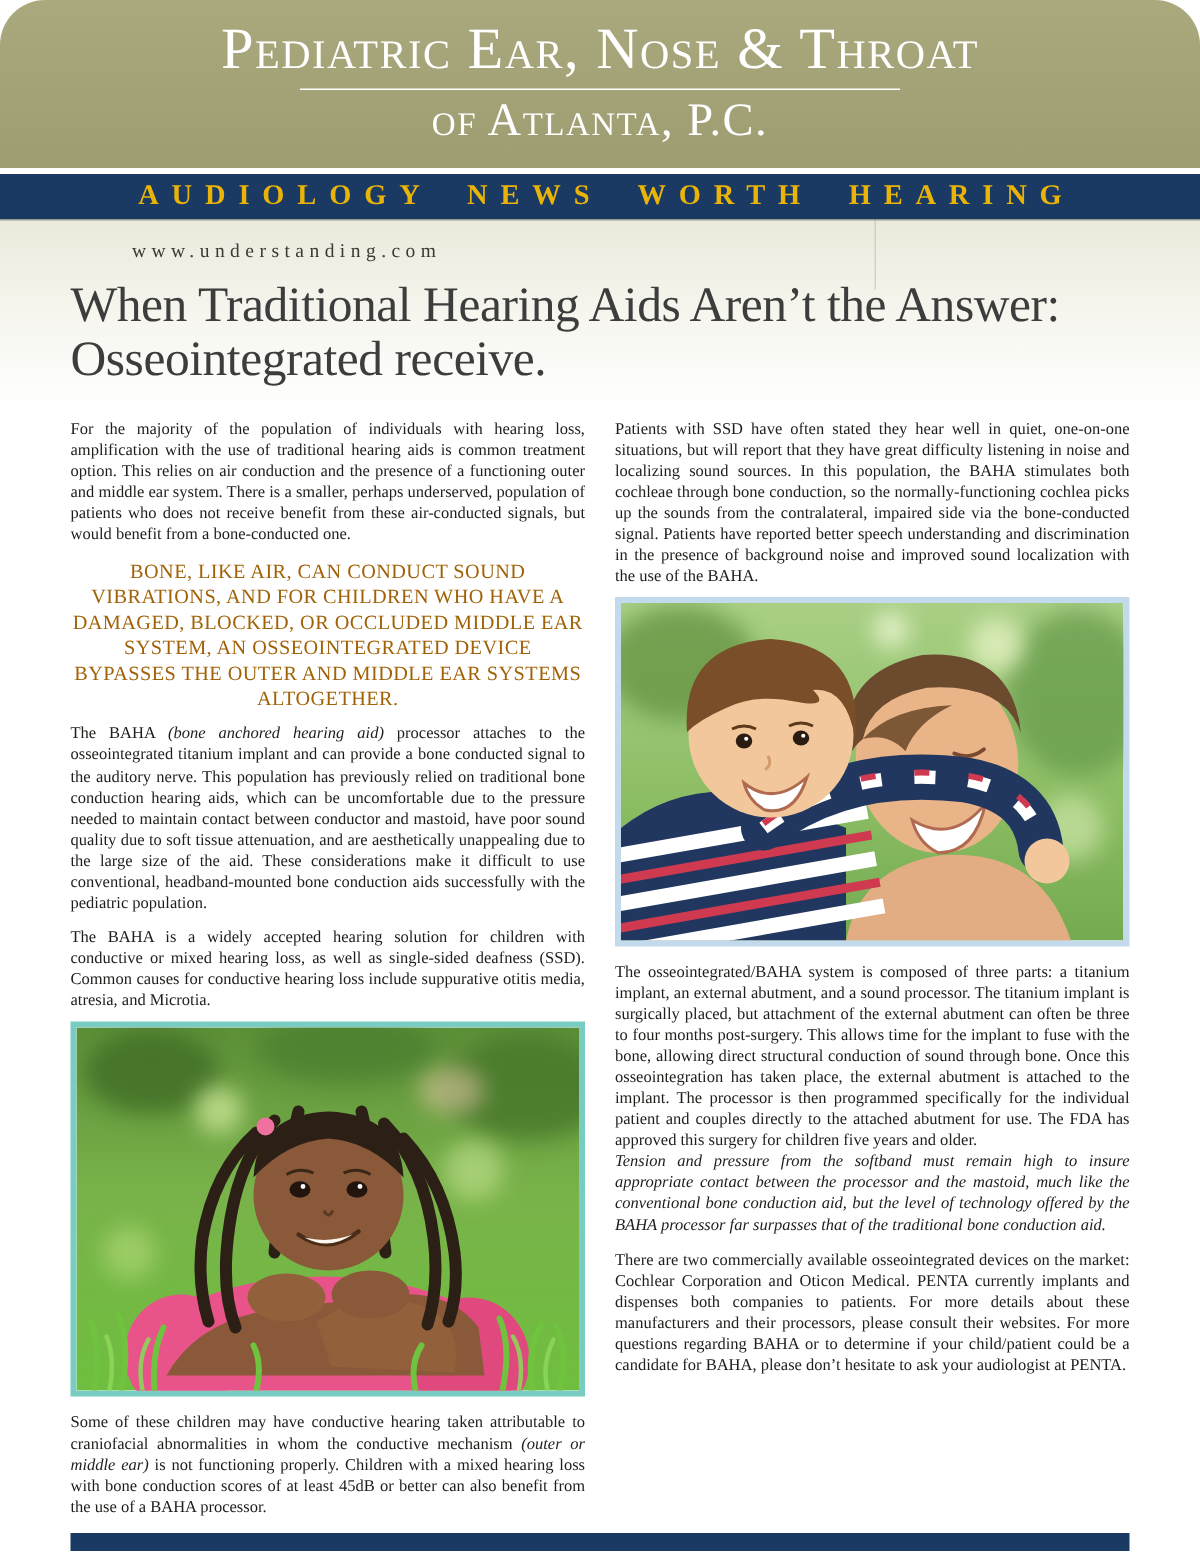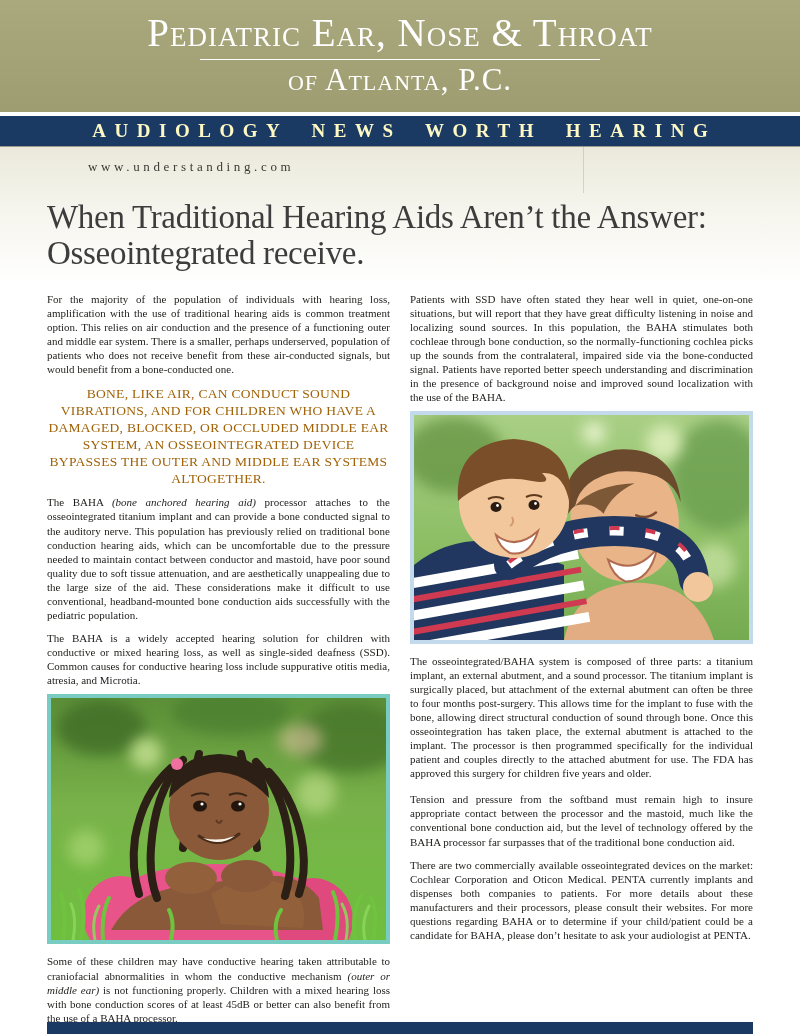--- a/index.html
+++ b/index.html
@@ -1,30 +1,30 @@
 <!DOCTYPE html>
 <html><head>
 <meta charset="utf-8">
 <style>
   html,body{margin:0;padding:0;background:#ffffff;}
-  .page{position:relative;width:800px;height:1035px;margin:0 auto;background:#ffffff;overflow:hidden;font-family:"Liberation Serif",serif;}
+  .page{position:relative;width:800px;height:1035px;margin:0 auto;background:#ffffff;overflow:hidden;font-family:"Liberation Serif",serif;border-radius:30px;}
 
   
   .masthead{height:112px;background:linear-gradient(#aaa97e,#9e9d72);text-align:center;color:#ffffff;}
   .brand1{padding-top:13px;font-variant:small-caps;font-size:39px;line-height:1.05;letter-spacing:1px;}
   .brand-rule{width:400px;height:1px;background:#ffffff;margin:5px auto 4px auto;}
   .brand2{font-variant:small-caps;font-size:31px;line-height:1.0;letter-spacing:1px;}
   .white-gap{height:4px;background:#ffffff;}
-  .banner{height:30px;background:#1a3a64;color:#fef9c3;text-align:center;font-weight:700;font-size:19px;line-height:30px;letter-spacing:0.45em;word-spacing:0.55em;padding-left:0.45em;border-bottom:1px solid #9a998d;}
+  .banner{height:30px;background:#1a3a64;color:#eab308;text-align:center;font-weight:700;font-size:19px;line-height:30px;letter-spacing:0.45em;word-spacing:0.55em;padding-left:0.45em;border-bottom:1px solid #9a998d;}
 
   
   .hero{background:linear-gradient(#ebe9db 0%,#f4f3ea 35%,#ffffff 95%);padding:0 47px 20px 47px;position:relative;}
   .hero-artifact{position:absolute;top:0;left:583px;width:1px;height:46px;background:rgba(110,110,90,0.22);}
   .website{padding-top:12px;margin-left:41px;font-size:13px;letter-spacing:0.28em;color:#3b3a33;width:max-content;cursor:pointer;}
-  .title{margin-top:25px;font-size:33px;line-height:1.09;letter-spacing:-0.3px;color:#3d3d3d;}
+  .title{margin-top:12px;font-size:33px;line-height:1.09;letter-spacing:-0.3px;color:#3d3d3d;}
   .byline{margin-top:5px;font-style:italic;font-size:16px;color:#2a2a28;}
 
   
   .cols{display:flex;gap:20px;padding:0 47px;}
   .col{width:343px;font-size:11px;line-height:1.28;color:#1e1d1a;text-align:justify;}
   .col p{margin:0 0 0 0;}
   .col p + p{margin-top:9px;}
   .it{font-style:italic;}
   .pullquote{margin:9px 0 8px 0;text-align:center;color:#a16207;font-size:13.5px;line-height:17px;letter-spacing:0.3px;}
 
@@ -209,20 +209,20 @@
           <path d="M74,84 Q82,80 90,84" stroke="#5d3a1c" stroke-width="2" fill="none"></path>
           <path d="M112,82 Q120,78 128,82" stroke="#5d3a1c" stroke-width="2" fill="none"></path>
           <path d="M98,102 Q101,108 96,111" stroke="#d49b6c" stroke-width="2" fill="none"></path>
           <path d="M82,120 Q102,136 124,116 Q116,142 96,138 Q85,132 82,120 Z" fill="#ffffff" stroke="#b06a50" stroke-width="2"></path>
         </svg>
       </div>
 
       <p>The osseointegrated/BAHA system is composed of three parts: a titanium implant, an external abutment, and a sound processor. The titanium implant is surgically placed, but attachment of the external abutment can often be three to four months post-surgery. This allows time for the implant to fuse with the bone, allowing direct structural conduction of sound through bone. Once this osseointegration has taken place, the external abutment is attached to the implant. The processor is then programmed specifically for the individual patient and couples directly to the attached abutment for use. The FDA has approved this surgery for children five years and older.</p>
 
 
-      <p style="margin-top:12px;">Tension and pressure from the softband must remain high to insure appropriate contact between the processor and the mastoid, much like the conventional bone conduction aid, but the level of technology offered by the BAHA processor far surpasses that of the traditional bone conduction aid.</p>
+      <p style="margin-top:0;font-style:italic;">Tension and pressure from the softband must remain high to insure appropriate contact between the processor and the mastoid, much like the conventional bone conduction aid, but the level of technology offered by the BAHA processor far surpasses that of the traditional bone conduction aid.</p>
 
       <p>There are two commercially available osseointegrated devices on the market: Cochlear Corporation and Oticon Medical. PENTA currently implants and dispenses both companies to patients. For more details about these manufacturers and their processors, please consult their websites. For more questions regarding BAHA or to determine if your child/patient could be a candidate for BAHA, please don’t hesitate to ask your audiologist at PENTA.</p>
     </div>
   </div>
 
   <div class="footer-bar"></div>
 </div>
 
 </body></html>

